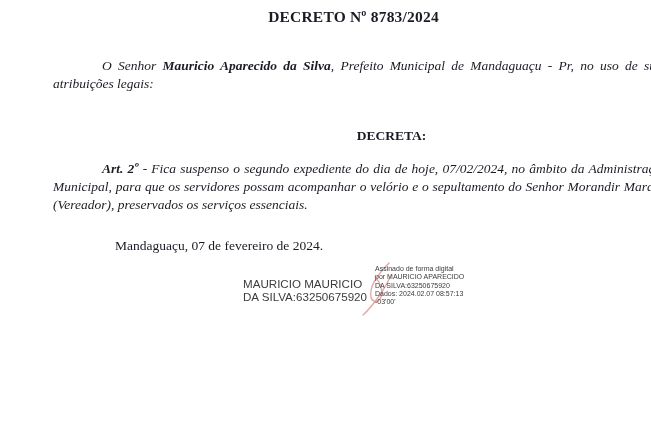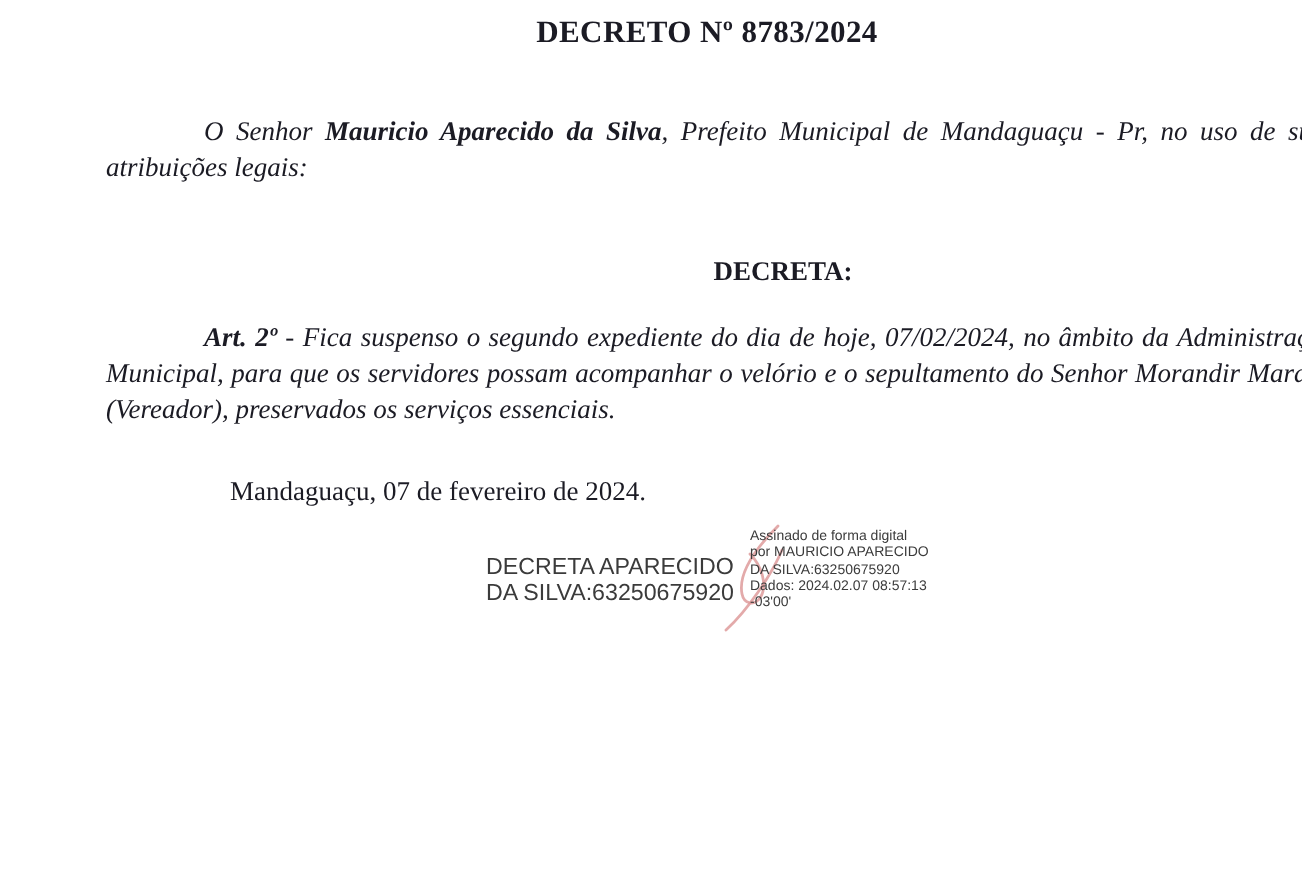--- a/index.html
+++ b/index.html
@@ -89,21 +89,21 @@
 
 
   <p class="para art2"><span class="art-label">Art. 2º</span><span> - Fica suspenso o segundo expediente do dia de hoje, 07/02/2024, no âmbito da Administração Municipal, para que os servidores possam acompanhar o velório e o sepultamento do Senhor Morandir Marassi (Vereador), preservados os serviços essenciais.</span></p>
 
 
   <p class="dateline">Mandaguaçu, 07 de fevereiro de 2024.</p>
 
   <div class="sig-row">
 
     <div class="sig-name">
-      <div>DECRETA APARECIDO</div>
+      <div>MAURICIO MAURICIO</div>
       <div>DA SILVA:63250675920</div>
     </div>
 
     <svg class="flourish" viewBox="0 0 34 56">
       <path d="M 28 2 C 16 14, 8 26, 10 36 C 11 41, 16 42, 19 38 C 23 32, 20 22, 14 16" fill="none" stroke="#de9b9b" stroke-width="1.4" stroke-linecap="round" opacity="0.85"></path>
       <path d="M 30 14 C 25 26, 13 44, 2 54" fill="none" stroke="#de9b9b" stroke-width="1.4" stroke-linecap="round" opacity="0.85"></path>
     </svg>
 
     <div class="sig-details">
       <div>Assinado de forma digital</div>

